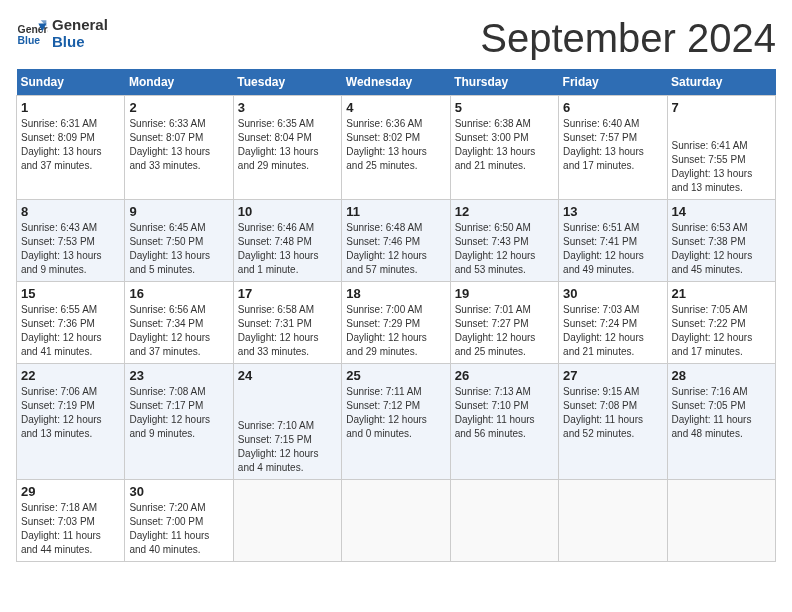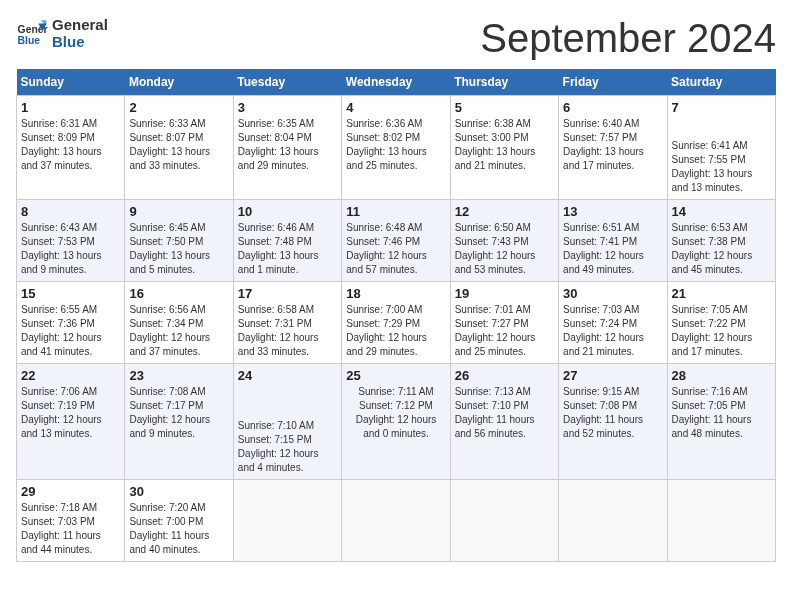--- a/index.html
+++ b/index.html
@@ -285,21 +285,21 @@
         </td>
         <td>
           <span class="day-num">24</span>
           <div class="day-info" style="white-space: pre-line; margin-top: 36px;">Sunrise: 7:10 AM
 Sunset: 7:15 PM
 Daylight: 12 hours
 and 4 minutes.</div>
         </td>
         <td>
           <span class="day-num">25</span>
-          <div class="day-info" style="white-space: pre-line; text-align: center;">Sunrise: 7:11 AM
+          <div class="day-info" style="white-space: pre-line;">Sunrise: 7:11 AM
 Sunset: 7:12 PM
 Daylight: 12 hours
 and 0 minutes.</div>
         </td>
         <td>
           <span class="day-num">26</span>
           <div class="day-info" style="white-space: pre-line;">Sunrise: 7:13 AM
 Sunset: 7:10 PM
 Daylight: 11 hours
 and 56 minutes.</div>

